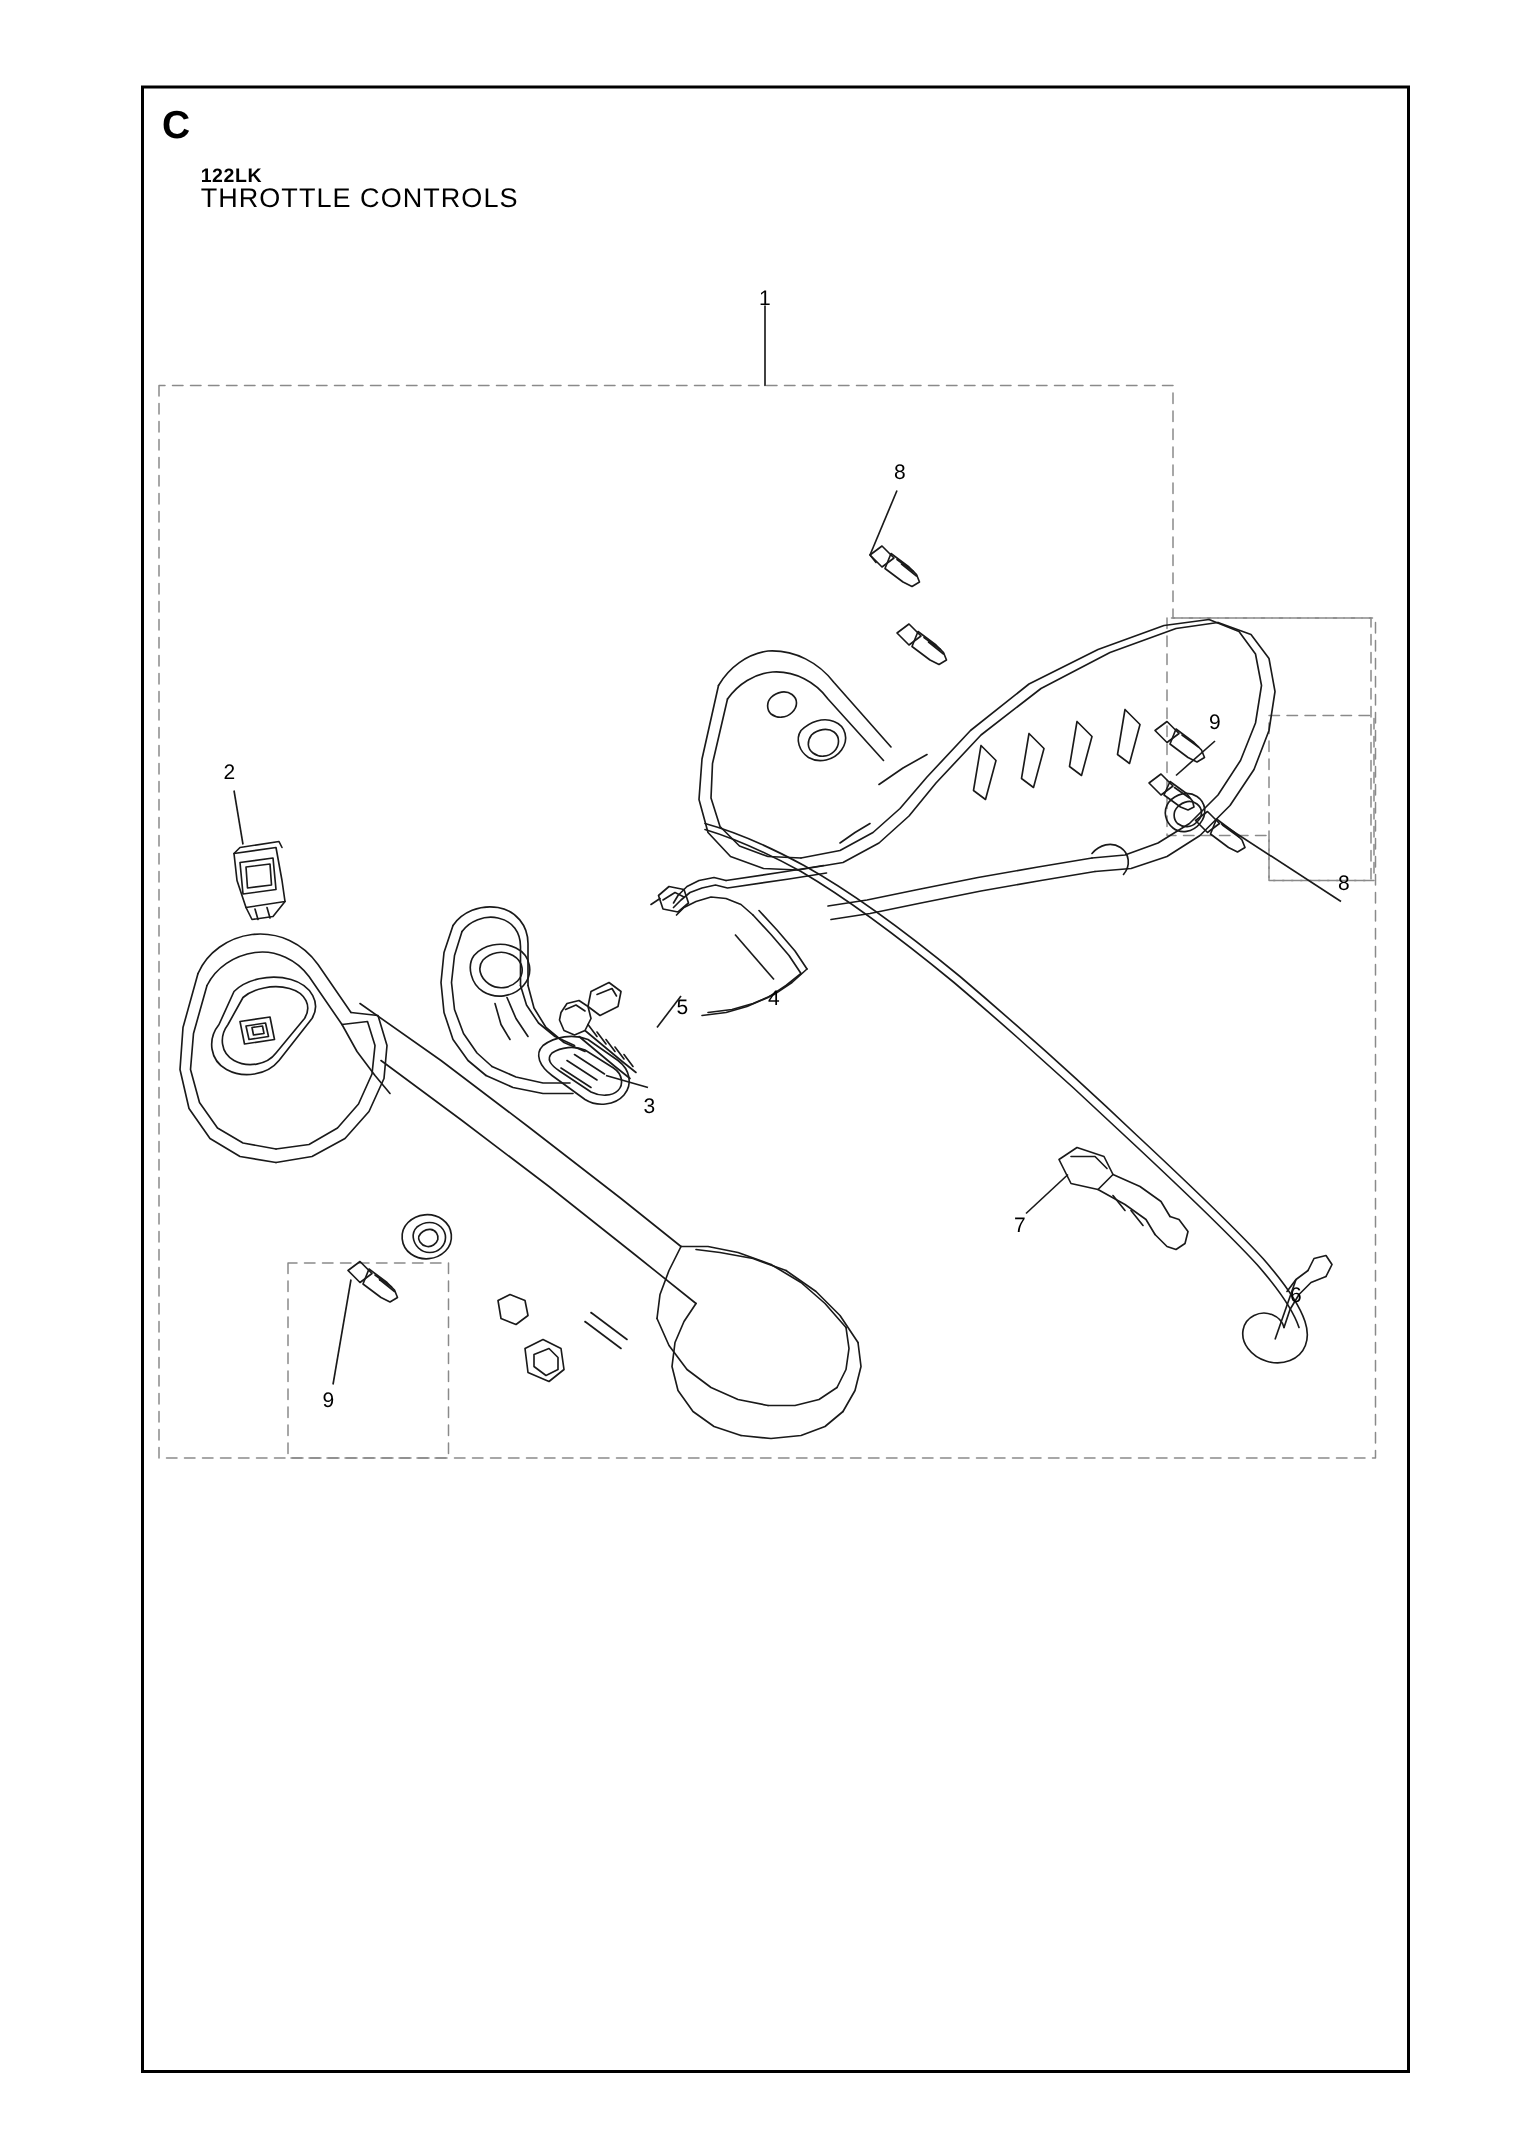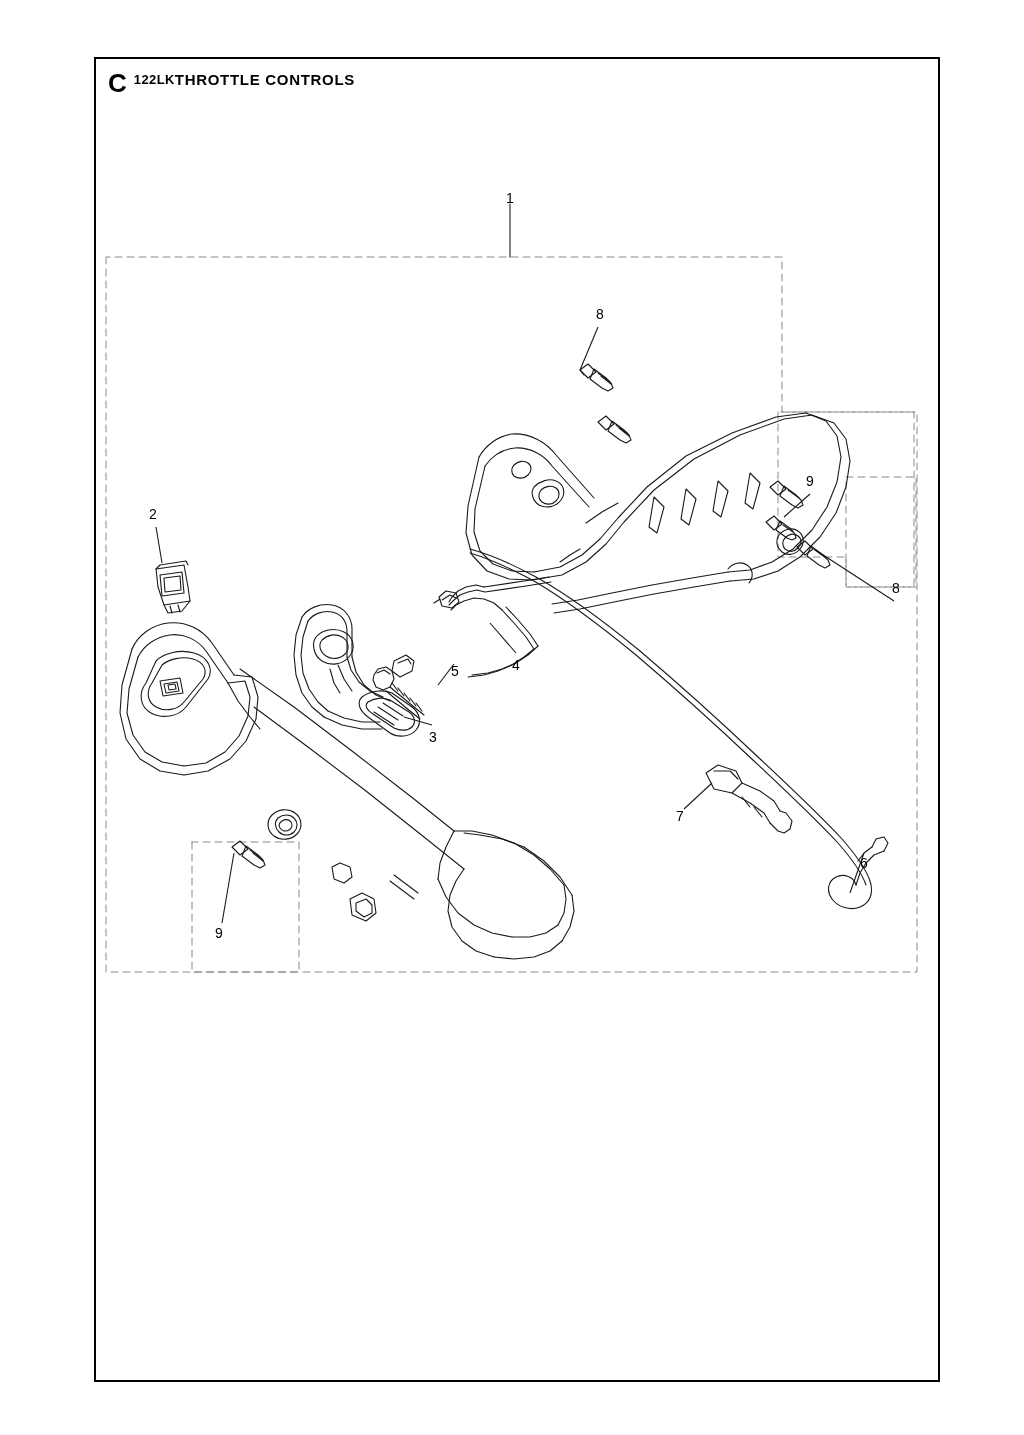--- a/index.html
+++ b/index.html
@@ -40,32 +40,33 @@
   #section-letter {
     font-size: 26px;
     font-weight: bold;
     line-height: 26px;
     letter-spacing: 0px;
     margin-right: 7px;
     font-family: "Liberation Sans", sans-serif;
   }
   #header-text {
     display: flex;
-    flex-direction: row;
+    flex-direction: column;
     padding-top: 2px;
+    margin-top: 37px;
   }
   #model-code {
     font-size: 13px;
     font-weight: bold;
     letter-spacing: 0.4px;
     line-height: 15px;
   }
   #section-title {
-    font-size: 15px;
-    font-weight: bold;
+    font-size: 18px;
+    font-weight: normal;
     letter-spacing: 0.7px;
     line-height: 16px;
   }
   #diagram-area {
     position: absolute;
     left: 94px;
     top: 57px;
     width: 846px;
     height: 1325px;
   }

